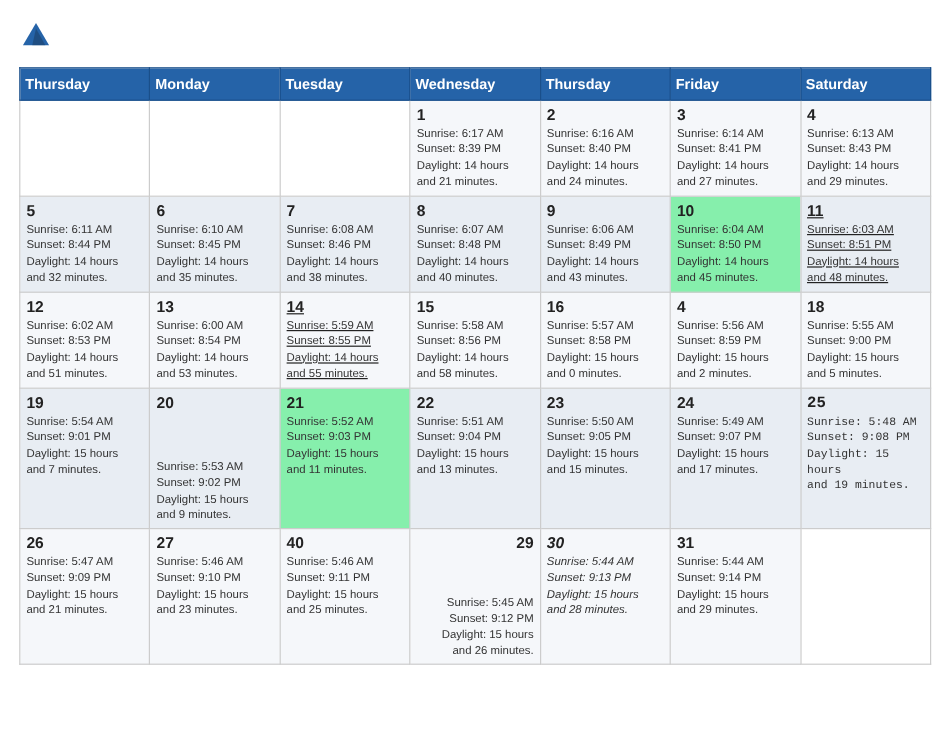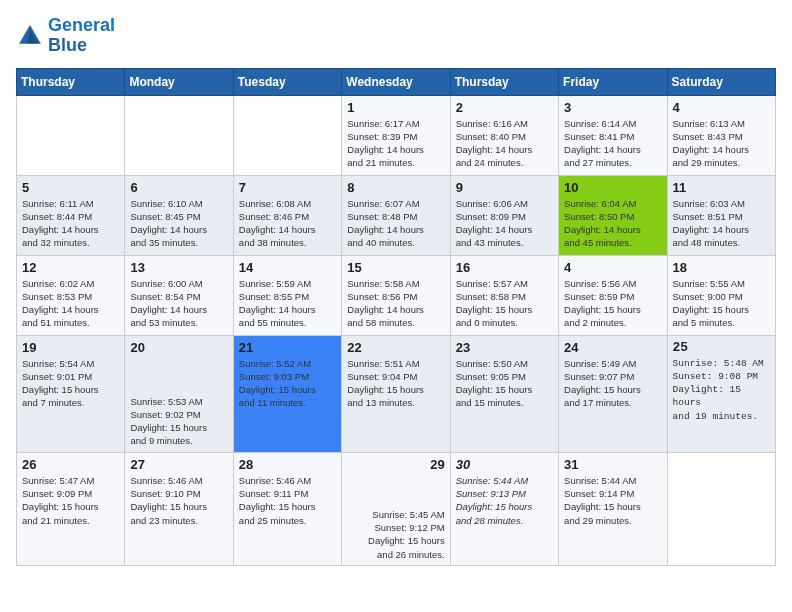--- a/index.html
+++ b/index.html
@@ -93,24 +93,20 @@
   </style>
 </head>
 <body>
 
 <div class="header">
   <div class="logo">
     <svg class="logo-icon" viewBox="0 0 36 36">
       <polygon points="18,4 32,28 4,28" fill="#2563a8"></polygon>
       <polygon points="18,10 28,28 14,28" fill="#1a3a5c" opacity="0.5"></polygon>
     </svg>
-    <div class="logo-text">
-      <span>General</span><br>
-      <span style="color:#2563a8">Blue</span>
-    </div>
   </div>
   <div class="title-block">
     <div class="month-year"></div>
     <div class="location"></div>
   </div>
 </div>
 
 <table>
   <thead>
     <tr>
@@ -182,32 +178,32 @@
         <td style="background: rgb(232, 237, 243);">
           <span class="day-num">8</span>
           <div class="cell-info" style="white-space: pre-line;">Sunrise: 6:07 AM
 Sunset: 8:48 PM
 Daylight: 14 hours
 and 40 minutes.</div>
         </td>
         <td style="background: rgb(232, 237, 243);">
           <span class="day-num">9</span>
           <div class="cell-info" style="white-space: pre-line;">Sunrise: 6:06 AM
-Sunset: 8:09 PM
+Sunset: 8:49 PM
 Daylight: 14 hours
 and 43 minutes.</div>
         </td>
-        <td style="background: #84cc16;">
+        <td style="background: #86efac;">
           <span class="day-num">10</span>
           <div class="cell-info" style="white-space: pre-line;">Sunrise: 6:04 AM
 Sunset: 8:50 PM
 Daylight: 14 hours
 and 45 minutes.</div>
         </td>
-        <td style="background: rgb(232, 237, 243);">
+        <td style="background: rgb(232, 237, 243); text-decoration: underline;">
           <span class="day-num">11</span>
           <div class="cell-info" style="white-space: pre-line;">Sunrise: 6:03 AM
 Sunset: 8:51 PM
 Daylight: 14 hours
 and 48 minutes.</div>
         </td>
       </tr>
       <tr>
         <td style="background: rgb(245, 247, 250);">
           <span class="day-num">12</span>
@@ -216,21 +212,21 @@
 Daylight: 14 hours
 and 51 minutes.</div>
         </td>
         <td style="background: rgb(245, 247, 250);">
           <span class="day-num">13</span>
           <div class="cell-info" style="white-space: pre-line;">Sunrise: 6:00 AM
 Sunset: 8:54 PM
 Daylight: 14 hours
 and 53 minutes.</div>
         </td>
-        <td style="background: rgb(245, 247, 250);">
+        <td style="background: rgb(245, 247, 250); text-decoration: underline;">
           <span class="day-num">14</span>
           <div class="cell-info" style="white-space: pre-line;">Sunrise: 5:59 AM
 Sunset: 8:55 PM
 Daylight: 14 hours
 and 55 minutes.</div>
         </td>
         <td style="background: rgb(245, 247, 250);">
           <span class="day-num">15</span>
           <div class="cell-info" style="white-space: pre-line;">Sunrise: 5:58 AM
 Sunset: 8:56 PM
@@ -267,21 +263,21 @@
 Daylight: 15 hours
 and 7 minutes.</div>
         </td>
         <td style="background: rgb(232, 237, 243);">
           <span class="day-num">20</span>
           <div class="cell-info" style="white-space: pre-line; margin-top: 40px;">Sunrise: 5:53 AM
 Sunset: 9:02 PM
 Daylight: 15 hours
 and 9 minutes.</div>
         </td>
-        <td style="background: #3b82f6;">
+        <td style="background: #86efac;">
           <span class="day-num">21</span>
           <div class="cell-info" style="white-space: pre-line;">Sunrise: 5:52 AM
 Sunset: 9:03 PM
 Daylight: 15 hours
 and 11 minutes.</div>
         </td>
         <td style="background: rgb(232, 237, 243);">
           <span class="day-num">22</span>
           <div class="cell-info" style="white-space: pre-line;">Sunrise: 5:51 AM
 Sunset: 9:04 PM
@@ -319,21 +315,21 @@
 and 21 minutes.</div>
         </td>
         <td style="background: rgb(245, 247, 250);">
           <span class="day-num">27</span>
           <div class="cell-info" style="white-space: pre-line;">Sunrise: 5:46 AM
 Sunset: 9:10 PM
 Daylight: 15 hours
 and 23 minutes.</div>
         </td>
         <td style="background: rgb(245, 247, 250);">
-          <span class="day-num">28</span>
+          <span class="day-num">40</span>
           <div class="cell-info" style="white-space: pre-line;">Sunrise: 5:46 AM
 Sunset: 9:11 PM
 Daylight: 15 hours
 and 25 minutes.</div>
         </td>
         <td style="background: rgb(245, 247, 250); text-align: right;">
           <span class="day-num">29</span>
           <div class="cell-info" style="white-space: pre-line; margin-top: 36px;">Sunrise: 5:45 AM
 Sunset: 9:12 PM
 Daylight: 15 hours

